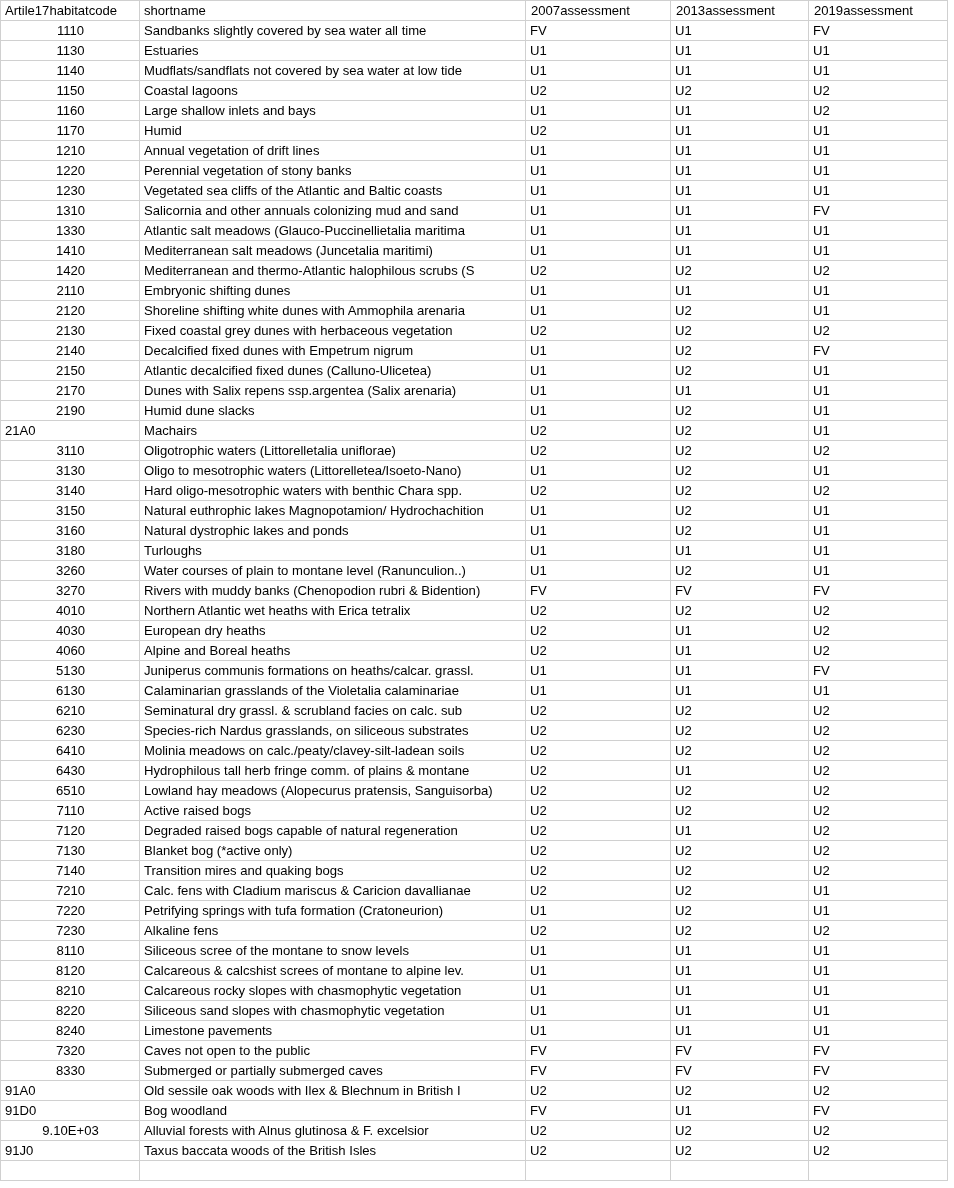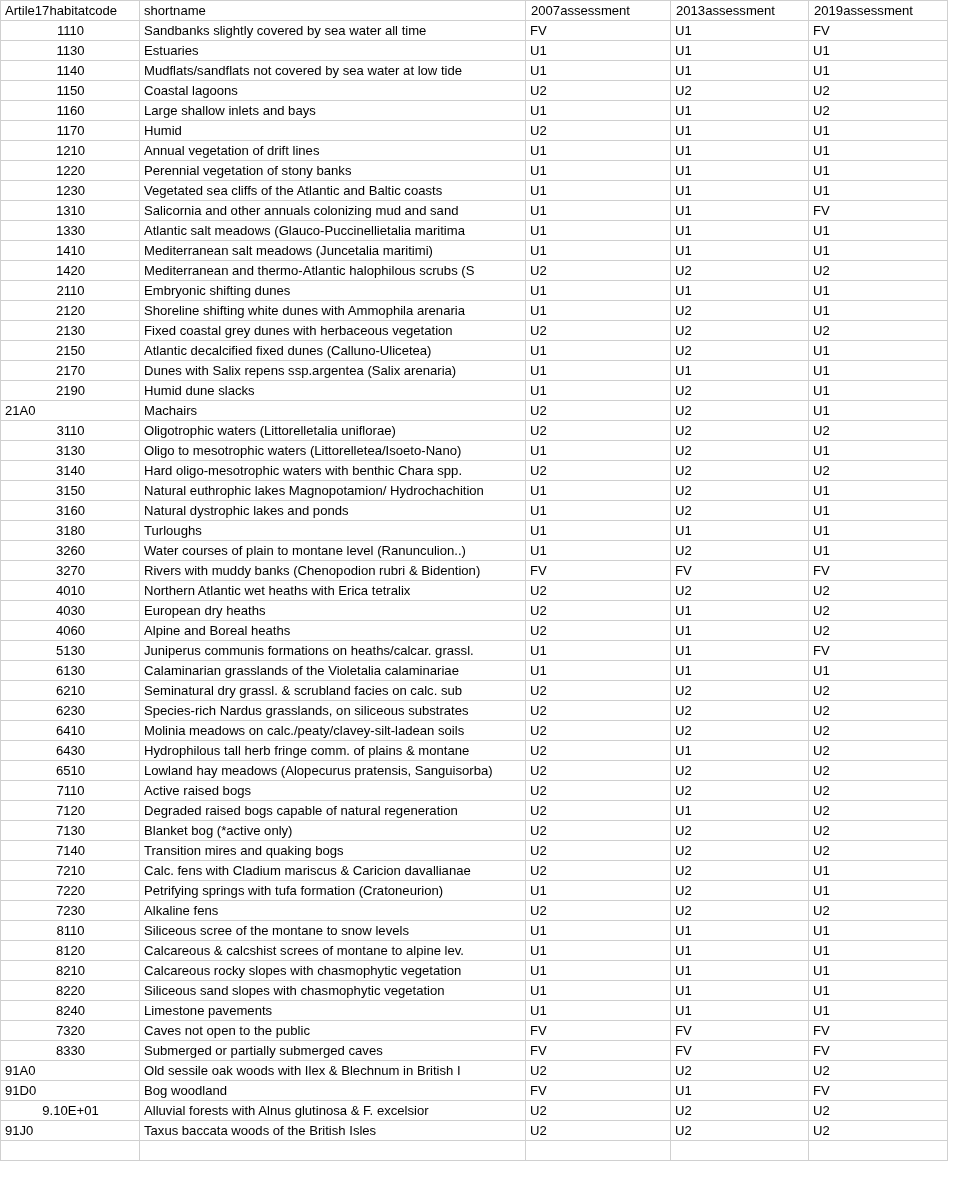--- a/index.html
+++ b/index.html
@@ -195,20 +195,27 @@
           <td class="assess">U1</td>
         </tr>
         <tr>
           <td class="num">2130</td>
           <td class="txt">Fixed coastal grey dunes with herbaceous vegetation</td>
           <td class="assess">U2</td>
           <td class="assess">U2</td>
           <td class="assess">U2</td>
         </tr>
         <tr>
+          <td class="num">2140</td>
+          <td class="txt">Decalcified fixed dunes with Empetrum nigrum</td>
+          <td class="assess">U1</td>
+          <td class="assess">U2</td>
+          <td class="assess">FV</td>
+        </tr>
+        <tr>
           <td class="num">2150</td>
           <td class="txt">Atlantic decalcified fixed dunes (Calluno-Ulicetea)</td>
           <td class="assess">U1</td>
           <td class="assess">U2</td>
           <td class="assess">U1</td>
         </tr>
         <tr>
           <td class="num">2170</td>
           <td class="txt">Dunes with Salix repens ssp.argentea (Salix arenaria)</td>
           <td class="assess">U1</td>
@@ -461,21 +468,21 @@
           <td class="assess">U2</td>
         </tr>
         <tr>
           <td class="code">91D0</td>
           <td class="txt">Bog woodland</td>
           <td class="assess">FV</td>
           <td class="assess">U1</td>
           <td class="assess">FV</td>
         </tr>
         <tr>
-          <td class="num">9.10E+01</td>
+          <td class="num">9.10E+03</td>
           <td class="txt">Alluvial forests with Alnus glutinosa &amp; F. excelsior</td>
           <td class="assess">U2</td>
           <td class="assess">U2</td>
           <td class="assess">U2</td>
         </tr>
         <tr>
           <td class="code">91J0</td>
           <td class="txt">Taxus baccata woods of the British Isles</td>
           <td class="assess">U2</td>
           <td class="assess">U2</td>

